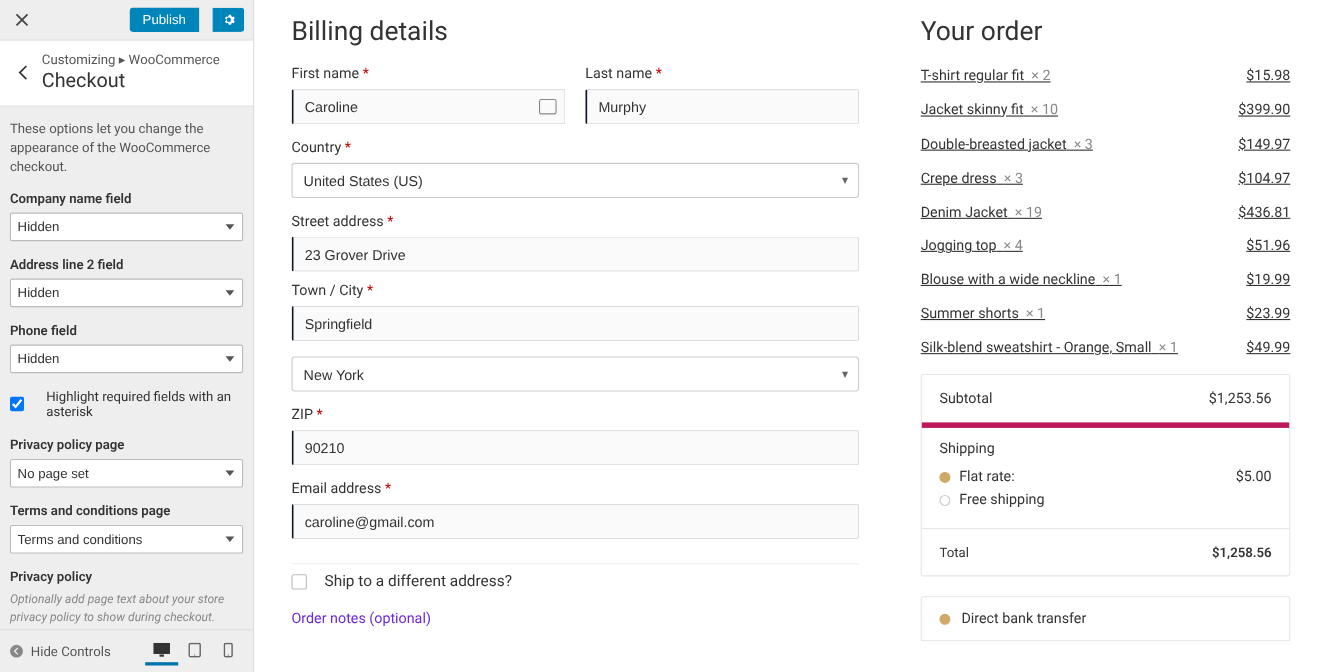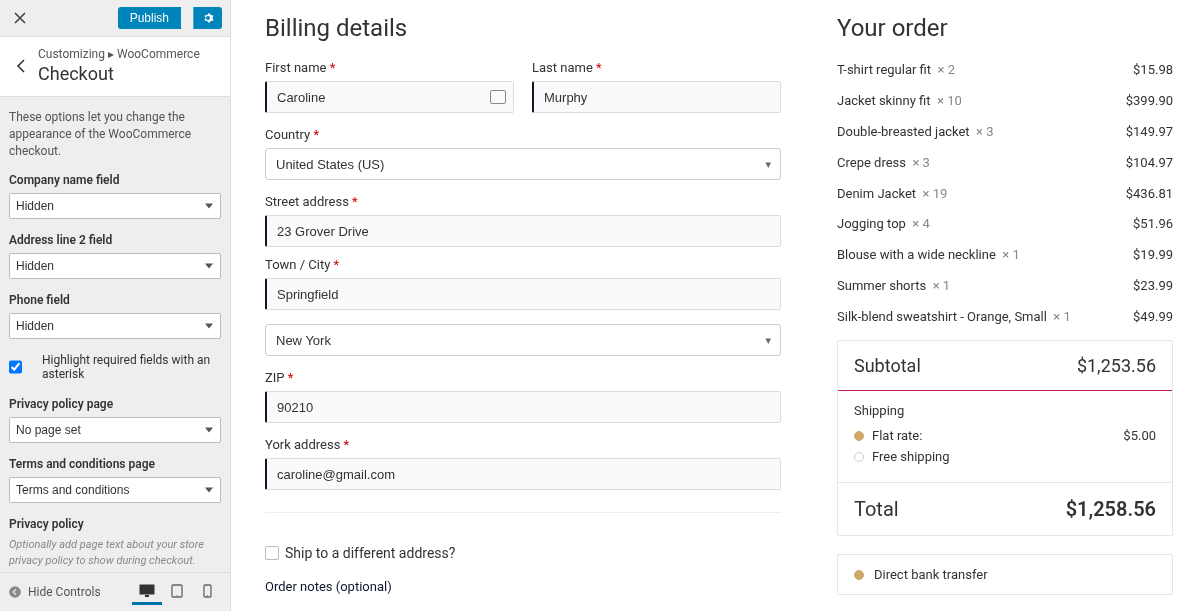--- a/index.html
+++ b/index.html
@@ -45,36 +45,36 @@
 .form-group.full { width: 100%; }
 .fl { font-size: 13px; color: #333; margin-bottom: 6px; display: block; }
 .req { color: #c00; }
 .input { width: 100%; height: 32px; border: 1px solid #ddd; background: #fafafa; padding: 0 10px; font-size: 13px; color: #333; border-radius: 2px; }
 .input.green { border-left: 2px solid #0f172a; }
 .contact-icon { position: relative; }
 .contact-icon::after { content: ""; position: absolute; right: 8px; top: 50%; transform: translateY(-50%); width: 14px; height: 12px; border: 1.5px solid #888; border-radius: 2px; }
 .select-field { width: 100%; height: 32px; border: 1px solid #ccc; background: #fff; padding: 0 10px; font-size: 13px; color: #333; border-radius: 3px; appearance: none; position: relative; }
 .select-field-wrap { position: relative; }
 .select-field-wrap::after { content: "▾"; position: absolute; right: 10px; top: 50%; transform: translateY(-50%); font-size: 11px; color: #666; pointer-events: none; }
-.ship-row { display: flex; align-items: center; gap: 6px; margin: 22px 0 18px 0; padding-top: 32px; border-top: 1px solid #eee; }
+.ship-row { display: flex; align-items: center; gap: 16px; margin: 22px 0 18px 0; padding-top: 8px; border-top: 1px solid #eee; }
 .ship-check { width: 14px; height: 14px; border: 1px solid #bbb; background: #fff; border-radius: 2px; cursor: pointer; }
 .ship-label { font-size: 14px; color: #333; }
-.notes-label { font-size: 13px; color: #0f172a; }
+.notes-label { font-size: 13px; color: #6d28d9; }
 
 
 .order { width: 336px; }
 .order h2 { margin-bottom: 20px; }
-.line { display: flex; justify-content: space-between; align-items: flex-start; font-size: 13px; color: #333; margin-bottom: 14px; line-height: 1.3; }
+.line { display: flex; justify-content: space-between; align-items: flex-start; font-size: 13px; color: #333; margin-bottom: 14px; line-height: 1.3; text-decoration: underline; }
 .line .lname { flex: 1; padding-right: 10px; }
 .qty { color: #888; }
 .line .lprice { white-space: nowrap; }
 .totals-box { border: 1px solid #e5e5e5; border-radius: 2px; margin-top: 6px; margin-bottom: 18px; }
-.trow { display: flex; justify-content: space-between; padding: 14px 16px; font-size: 18px; border-bottom: 1px solid #be185d; }
+.trow { display: flex; justify-content: space-between; padding: 14px 16px; font-size: 13px; border-bottom: 5px solid #be185d; }
 .trow:last-child { border-bottom: none; }
-.trow.total { font-size: 20px; }
+.trow.total { font-size: 12px; }
 .trow.total strong { font-weight: 600; }
 .ship-block { padding: 12px 16px; border-bottom: 1px solid #e5e5e5; }
 .ship-title { font-size: 13px; margin-bottom: 10px; }
 .ship-opt { display: flex; align-items: flex-start; justify-content: space-between; font-size: 13px; margin-bottom: 6px; }
 .ship-left { display: flex; align-items: center; gap: 8px; }
 .radio { width: 10px; height: 10px; border-radius: 50%; border: 1px solid #ccc; display: inline-block; }
 .radio.on { background: #cfa968; border-color: #cfa968; }
 
 .pay-box { border: 1px solid #e5e5e5; border-radius: 2px; padding: 12px 16px; }
 .pay-row { display: flex; align-items: center; gap: 10px; font-size: 13px; }
@@ -204,21 +204,21 @@
       <div class="form-group full" style="margin-bottom:14px">
         <div class="select-field-wrap"><select class="select-field"><option>New York</option></select></div>
       </div>
 
       <div class="form-group full" style="margin-bottom:14px">
         <label class="fl"><span>ZIP</span> <span class="req">*</span></label>
         <input class="input green" value="90210" style="">
       </div>
 
       <div class="form-group full">
-        <label class="fl"><span>York address</span> <span class="req">*</span></label>
+        <label class="fl"><span>Email address</span> <span class="req">*</span></label>
         <input class="input green" value="caroline@gmail.com" style="">
       </div>
 
       <div class="ship-row">
         <span class="ship-check"></span>
         <span class="ship-label">Ship to a different address?</span>
       </div>
 
       <div class="notes-label">Order notes (optional)</div>
     </div>

